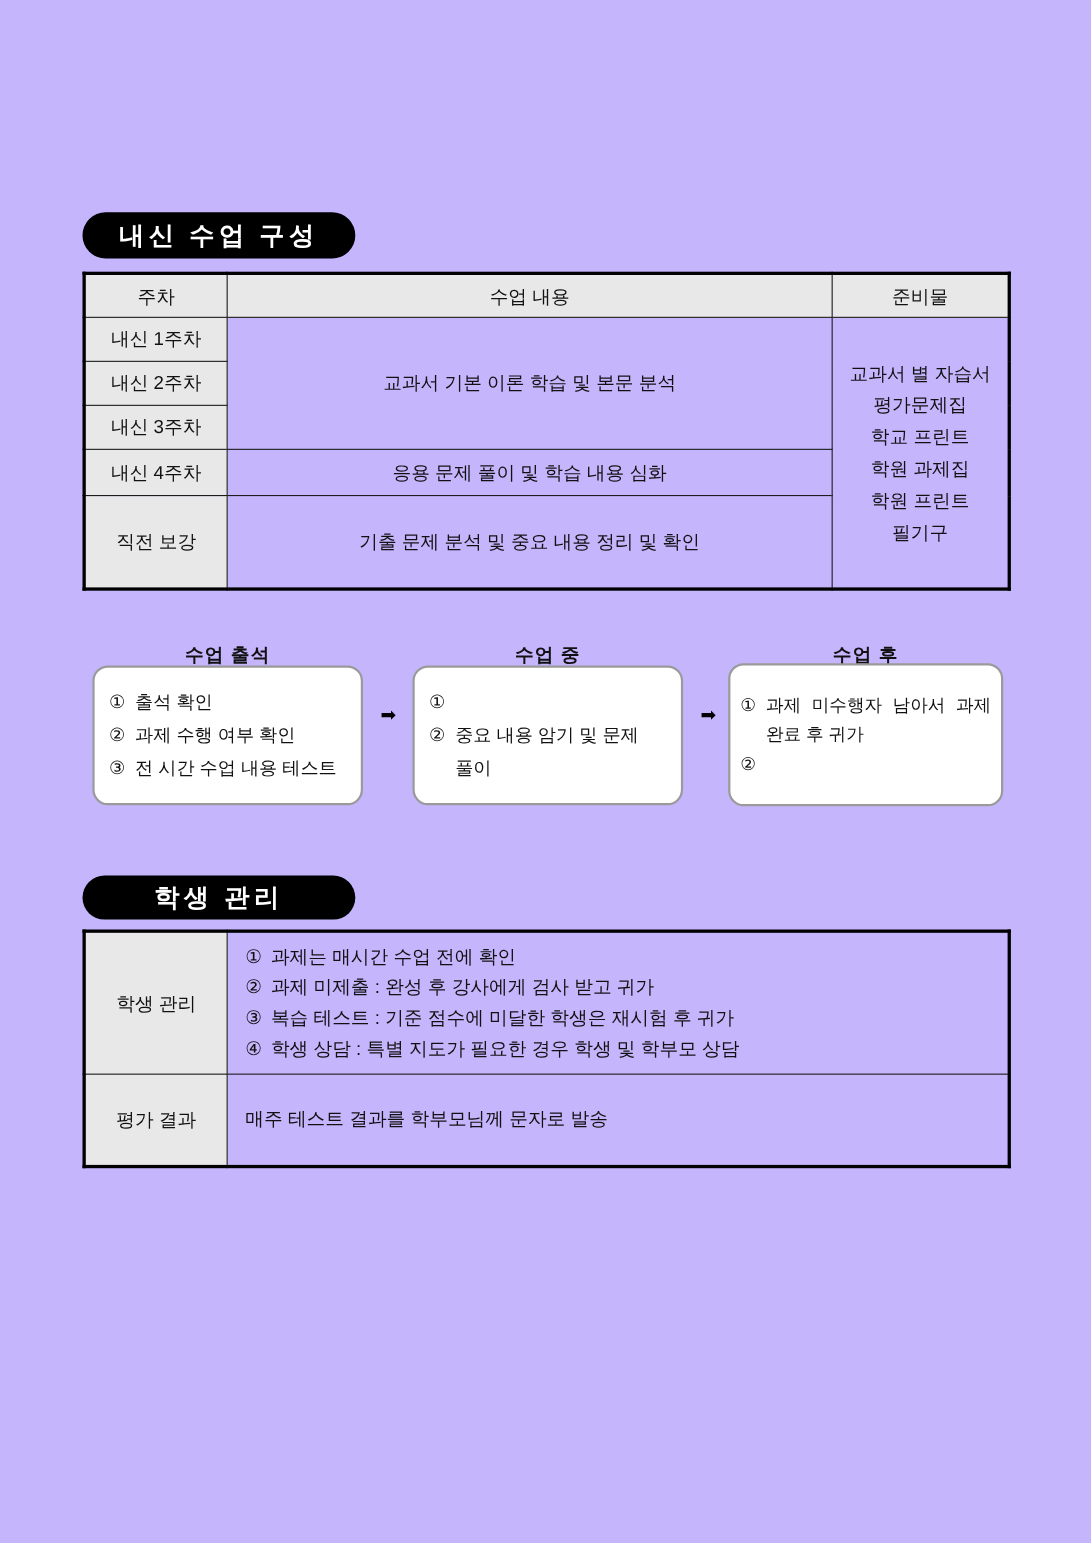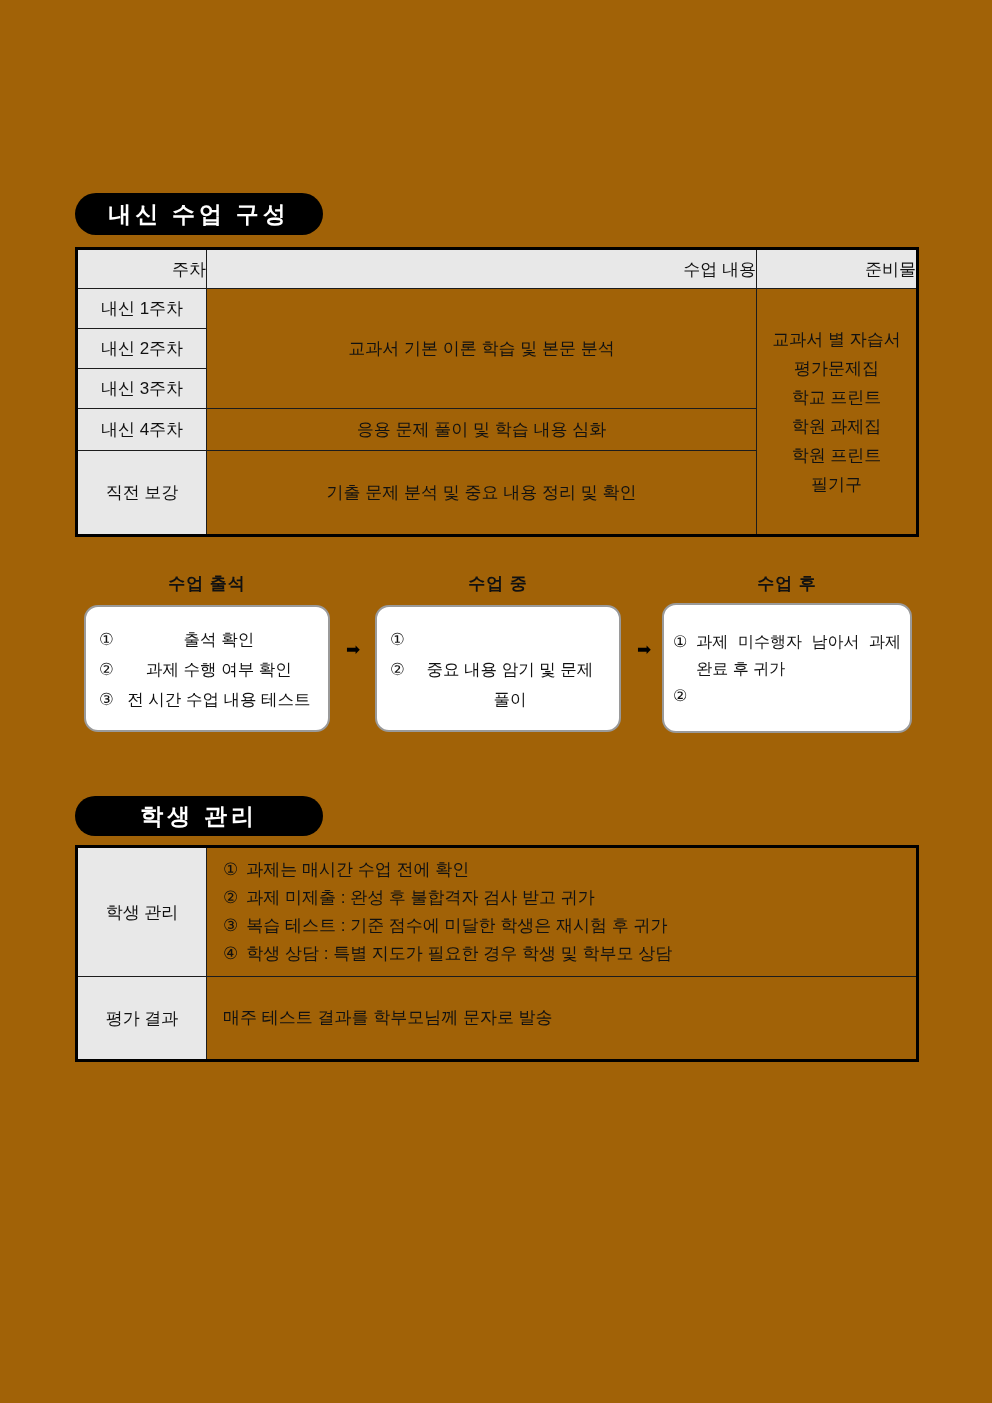--- a/index.html
+++ b/index.html
@@ -1,19 +1,19 @@
 <!DOCTYPE html>
 <html><head>
 <meta charset="utf-8">
 <style>
   * { margin:0; padding:0; box-sizing:border-box; }
   html,body { background:#ffffff; }
   body { font-family:"Liberation Sans", sans-serif; }
   #page {
-    position:relative; width:992px; height:1403px; background:#a16207;
+    position:relative; width:992px; height:1403px; background:#c4b5fd;
     overflow:hidden; margin:0 auto;
   }
 
   
   .pill {
     position:absolute; left:75px; width:248px; height:42px;
     background:#000000; border-radius:22px;
     display:flex; align-items:center; justify-content:center;
     color:#ffffff; font-family:"Liberation Serif", serif;
     font-size:23px; font-weight:bold; letter-spacing:4px;
@@ -27,46 +27,46 @@
     border-collapse:collapse; table-layout:fixed;
     border:3px solid #000000;
     font-size:17px; color:#111111;
   }
   table.doc td, table.doc th {
     border:1px solid #1c1c1c; text-align:center; vertical-align:middle;
     font-weight:normal; word-break:keep-all;
   }
   .t1 { top:247px; }
   .t1 col.c1 { width:130px; } .t1 col.c2 { width:550px; } .t1 col.c3 { width:161px; }
-  .t1 .hdr th { height:40px; background:#e8e8e8;text-align:right; }
+  .t1 .hdr th { height:40px; background:#e8e8e8; }
   .t1 .lbl { background:#e8e8e8; }
   .r40 { height:40px;margin-left:24px; } .r42 { height:42px; } .r85 { height:85px;margin-top:44px; }
   .materials div { line-height:29px; }
 
   
   .flow-title {
-    position:absolute; top:572px; text-align:center;
+    position:absolute; top:584px; text-align:center;
     font-size:17px; font-weight:bold; color:#111111; letter-spacing:1px;
   }
   .ft-1 { left:84px;  width:246px; }
   .ft-2 { left:375px; width:246px; }
   .ft-3 { left:662px; width:250px; }
   .flow-box {
     position:absolute; top:605px; height:127px;
     border:2px solid #9a9a9a; border-radius:14px; background:#ffffff;
     display:flex; flex-direction:column; justify-content:center;
     padding:10px 13px; font-size:16.5px; color:#111111;
   }
   .fb-1 { left:84px;  width:246px; }
   .fb-2 { left:375px; width:246px; }
   .fb-3 { left:662px; width:250px; top:603px; height:130px; padding:8px 9px; }
   .flow-item { display:flex; line-height:30px; word-break:keep-all; }
   .fb-3 .flow-item { line-height:27px; font-size:16px; }
   .flow-item .num { flex:0 0 auto; margin-right:9px; }
-  .flow-item .txt { flex:1 1 auto; text-align:center; }
+  .flow-item .txt { flex:1 1 auto; text-align:left; }
   .fb-3 .flow-item .txt { text-align:justify; }
   .flow-arrow {
     position:absolute; top:637px; width:26px; height:26px;
     font-size:17px; color:#000000; text-align:center; line-height:26px;
   }
   .fa-1 { left:340px; } .fa-2 { left:631px; }
 
   
   .t2 { top:845px; font-size:16px; }
   .t2 col.c1 { width:130px; } .t2 col.c2 { width:711px; }
@@ -181,21 +181,21 @@
     <tbody>
         <tr class="rowA">
       <td class="lbl">학생 관리</td>
       <td class="content">
         <div class="mgmt-line">
           <span class="num">①</span>
           <span>과제는 매시간 수업 전에 확인</span>
         </div>
         <div class="mgmt-line">
           <span class="num">②</span>
-          <span>과제 미제출 : 완성 후 불합격자 검사 받고 귀가</span>
+          <span>과제 미제출 : 완성 후 강사에게 검사 받고 귀가</span>
         </div>
         <div class="mgmt-line">
           <span class="num">③</span>
           <span>복습 테스트 : 기준 점수에 미달한 학생은 재시험 후 귀가</span>
         </div>
         <div class="mgmt-line">
           <span class="num">④</span>
           <span>학생 상담 : 특별 지도가 필요한 경우 학생 및 학부모 상담</span>
         </div>
       </td>

